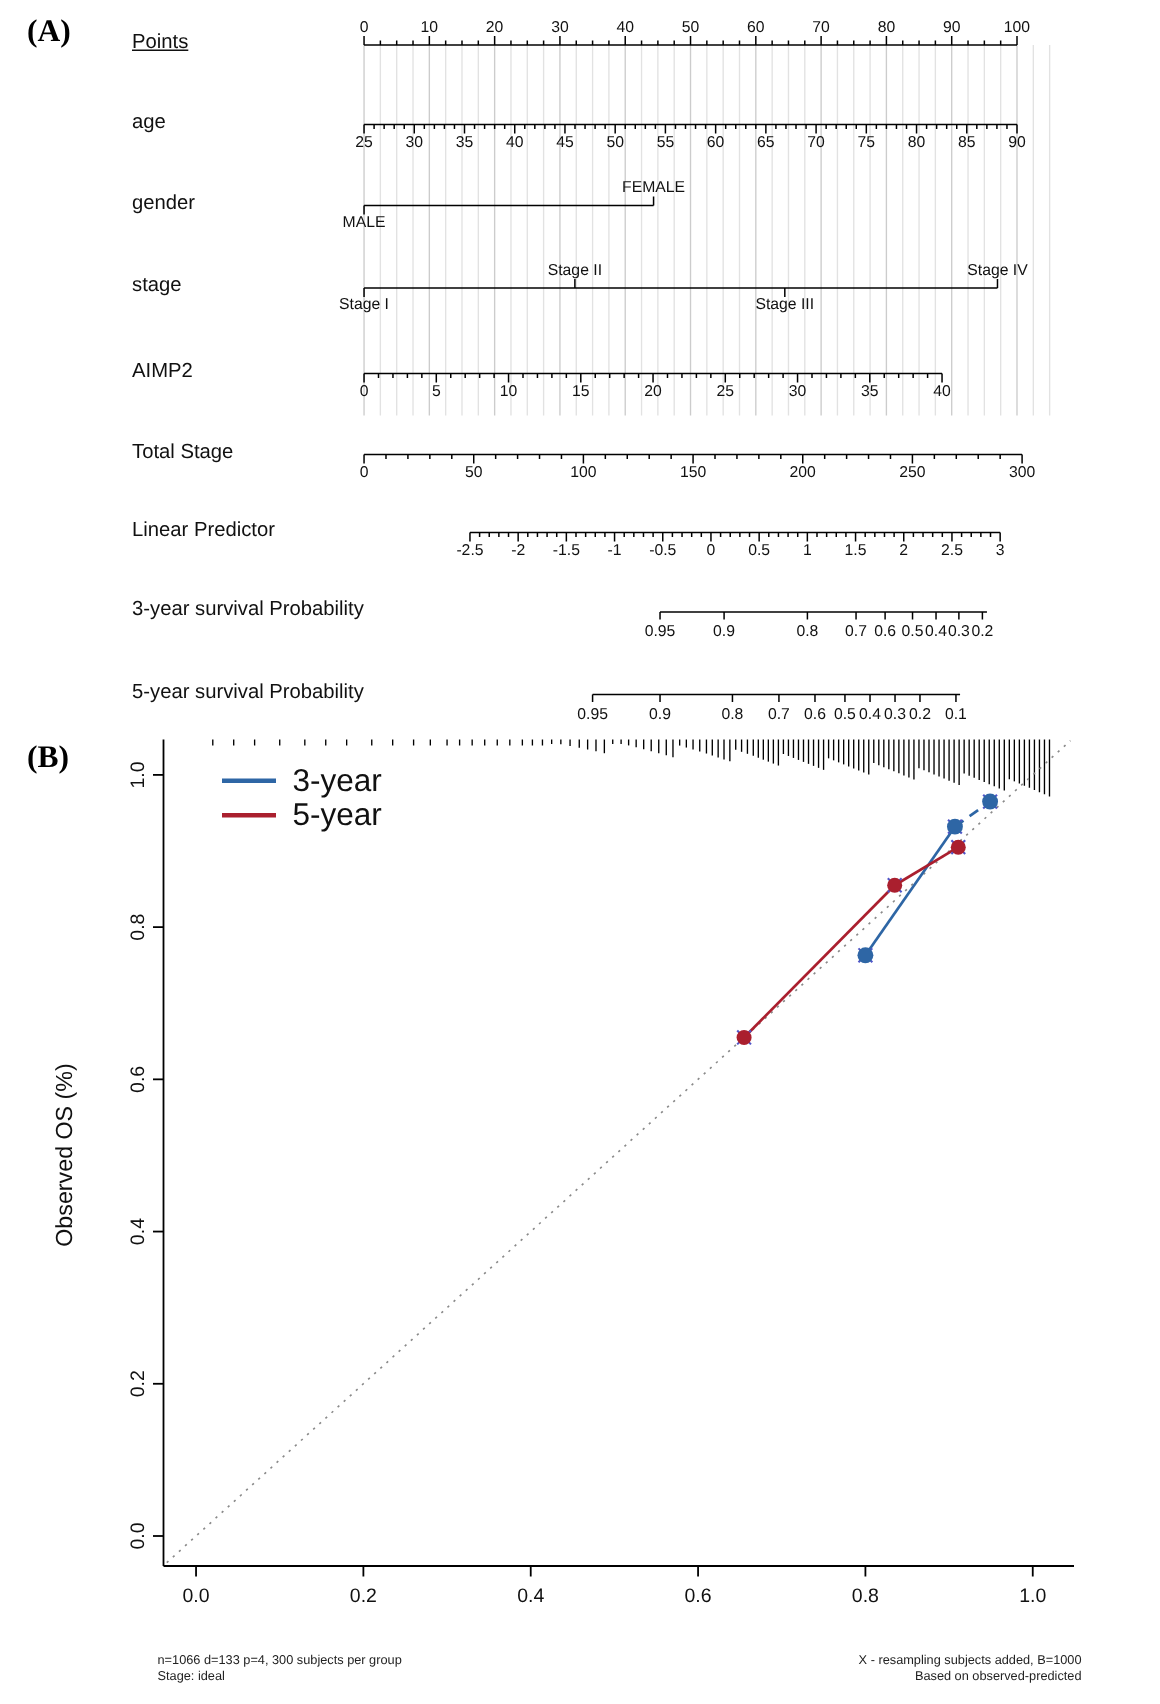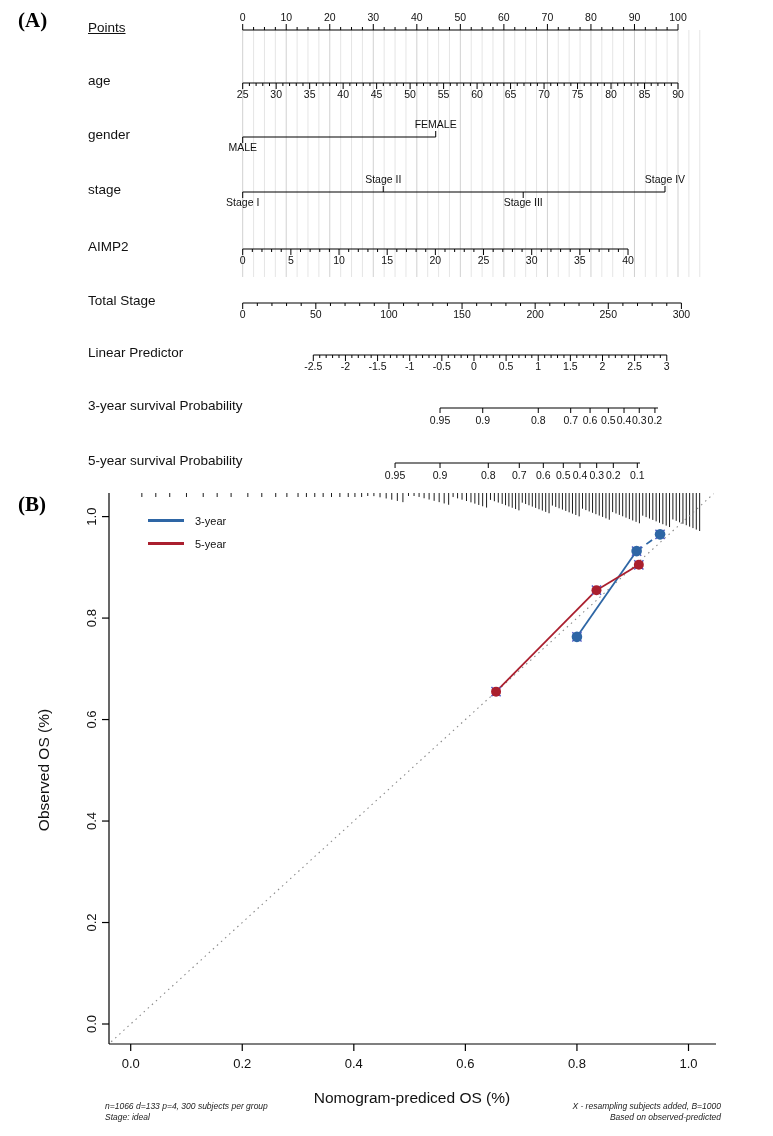--- a/index.html
+++ b/index.html
@@ -6,26 +6,26 @@
   .page{position:relative;width:773px;height:1136px;background:#fff;overflow:hidden;
         font-family:"Liberation Sans",sans-serif;color:#111;}
   #fig-svg{position:absolute;left:0;top:0;}
   svg text{font-family:"Liberation Sans",sans-serif;fill:#111;}
   .panel-letter{position:absolute;font-family:"Liberation Serif",serif;font-weight:bold;
         font-size:21px;color:#000;}
   .rowlab{position:absolute;left:88px;font-size:13.5px;line-height:16px;color:#111;white-space:nowrap;}
   .legend{position:absolute;left:148px;top:509px;}
   .lrow{display:flex;align-items:center;height:23px;}
   .lline{display:inline-block;width:36px;height:3px;margin-right:11px;}
-  .llab{font-size:11px;color:#111;}
+  .llab{font-size:21px;color:#111;}
   .xtitle{position:absolute;left:109px;top:1089px;width:606px;text-align:center;
         font-size:15.5px;color:#111;}
   .ytitle{position:absolute;left:44px;top:770px;transform:translate(-50%,-50%) rotate(-90deg);
         white-space:nowrap;font-size:15.5px;color:#111;}
-  .fnote{position:absolute;font-size:8.5px;line-height:10.5px;color:#222;font-style:italic;}
+  .fnote{position:absolute;font-size:8.5px;line-height:10.5px;color:#222;}
   .fnote.left{left:105px;top:1101px;text-align:left;}
   .fnote.right{right:52px;top:1101px;text-align:right;}
 </style>
 </head>
 <body>
 
 <div class="page">
   <svg id="fig-svg" width="773" height="1136" viewBox="0 0 773 1136">
       <line x1="242.7" y1="30" x2="242.7" y2="277" stroke="#cccccc" stroke-width="0.9"></line>
       <line x1="253.58249999999998" y1="30" x2="253.58249999999998" y2="277" stroke="#e2e2e2" stroke-width="0.9"></line>
@@ -593,21 +593,20 @@
     <div class="lrow">
       <span class="lline" id="lline0" style="background: rgb(46, 102, 165);"></span>
       <span class="llab">3-year</span>
     </div>
     <div class="lrow">
       <span class="lline" id="lline1" style="background: rgb(170, 31, 46);"></span>
       <span class="llab">5-year</span>
     </div>
   </div>
 
-  <div class="xtitle">Nomogram-prediced OS (%)</div>
   <div class="ytitle">Observed OS (%)</div>
 
   <div class="fnote left">
     <div>n=1066 d=133 p=4, 300 subjects per group</div>
     <div>Stage: ideal</div>
   </div>
   <div class="fnote right">
     <div>X - resampling subjects added, B=1000</div>
     <div>Based on observed-predicted</div>
   </div>

